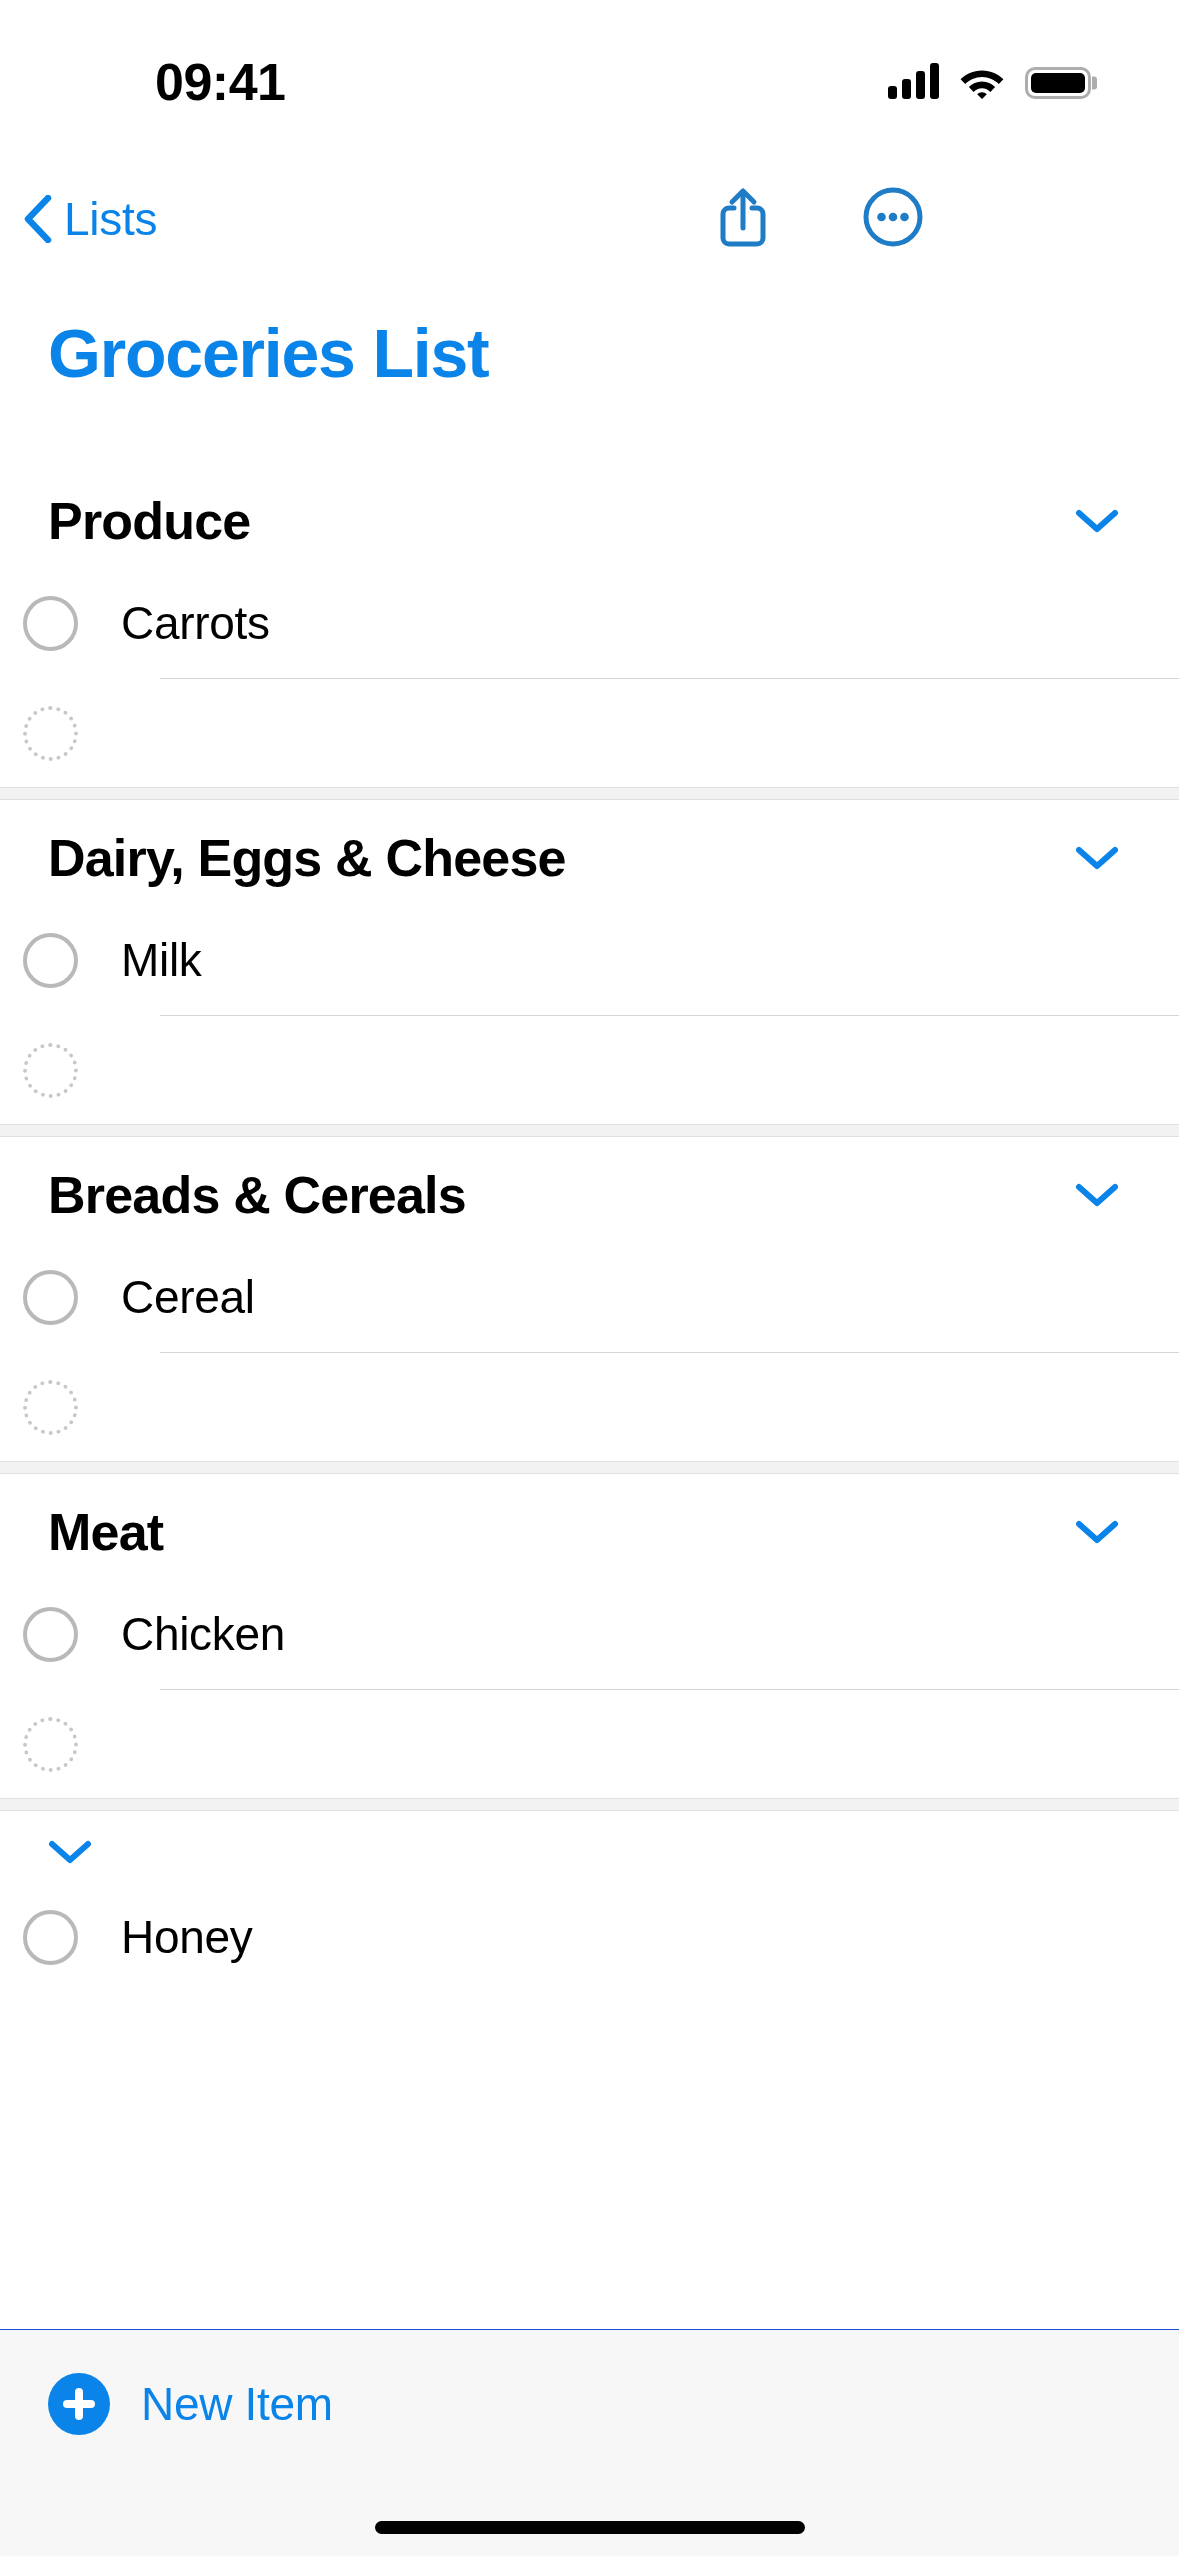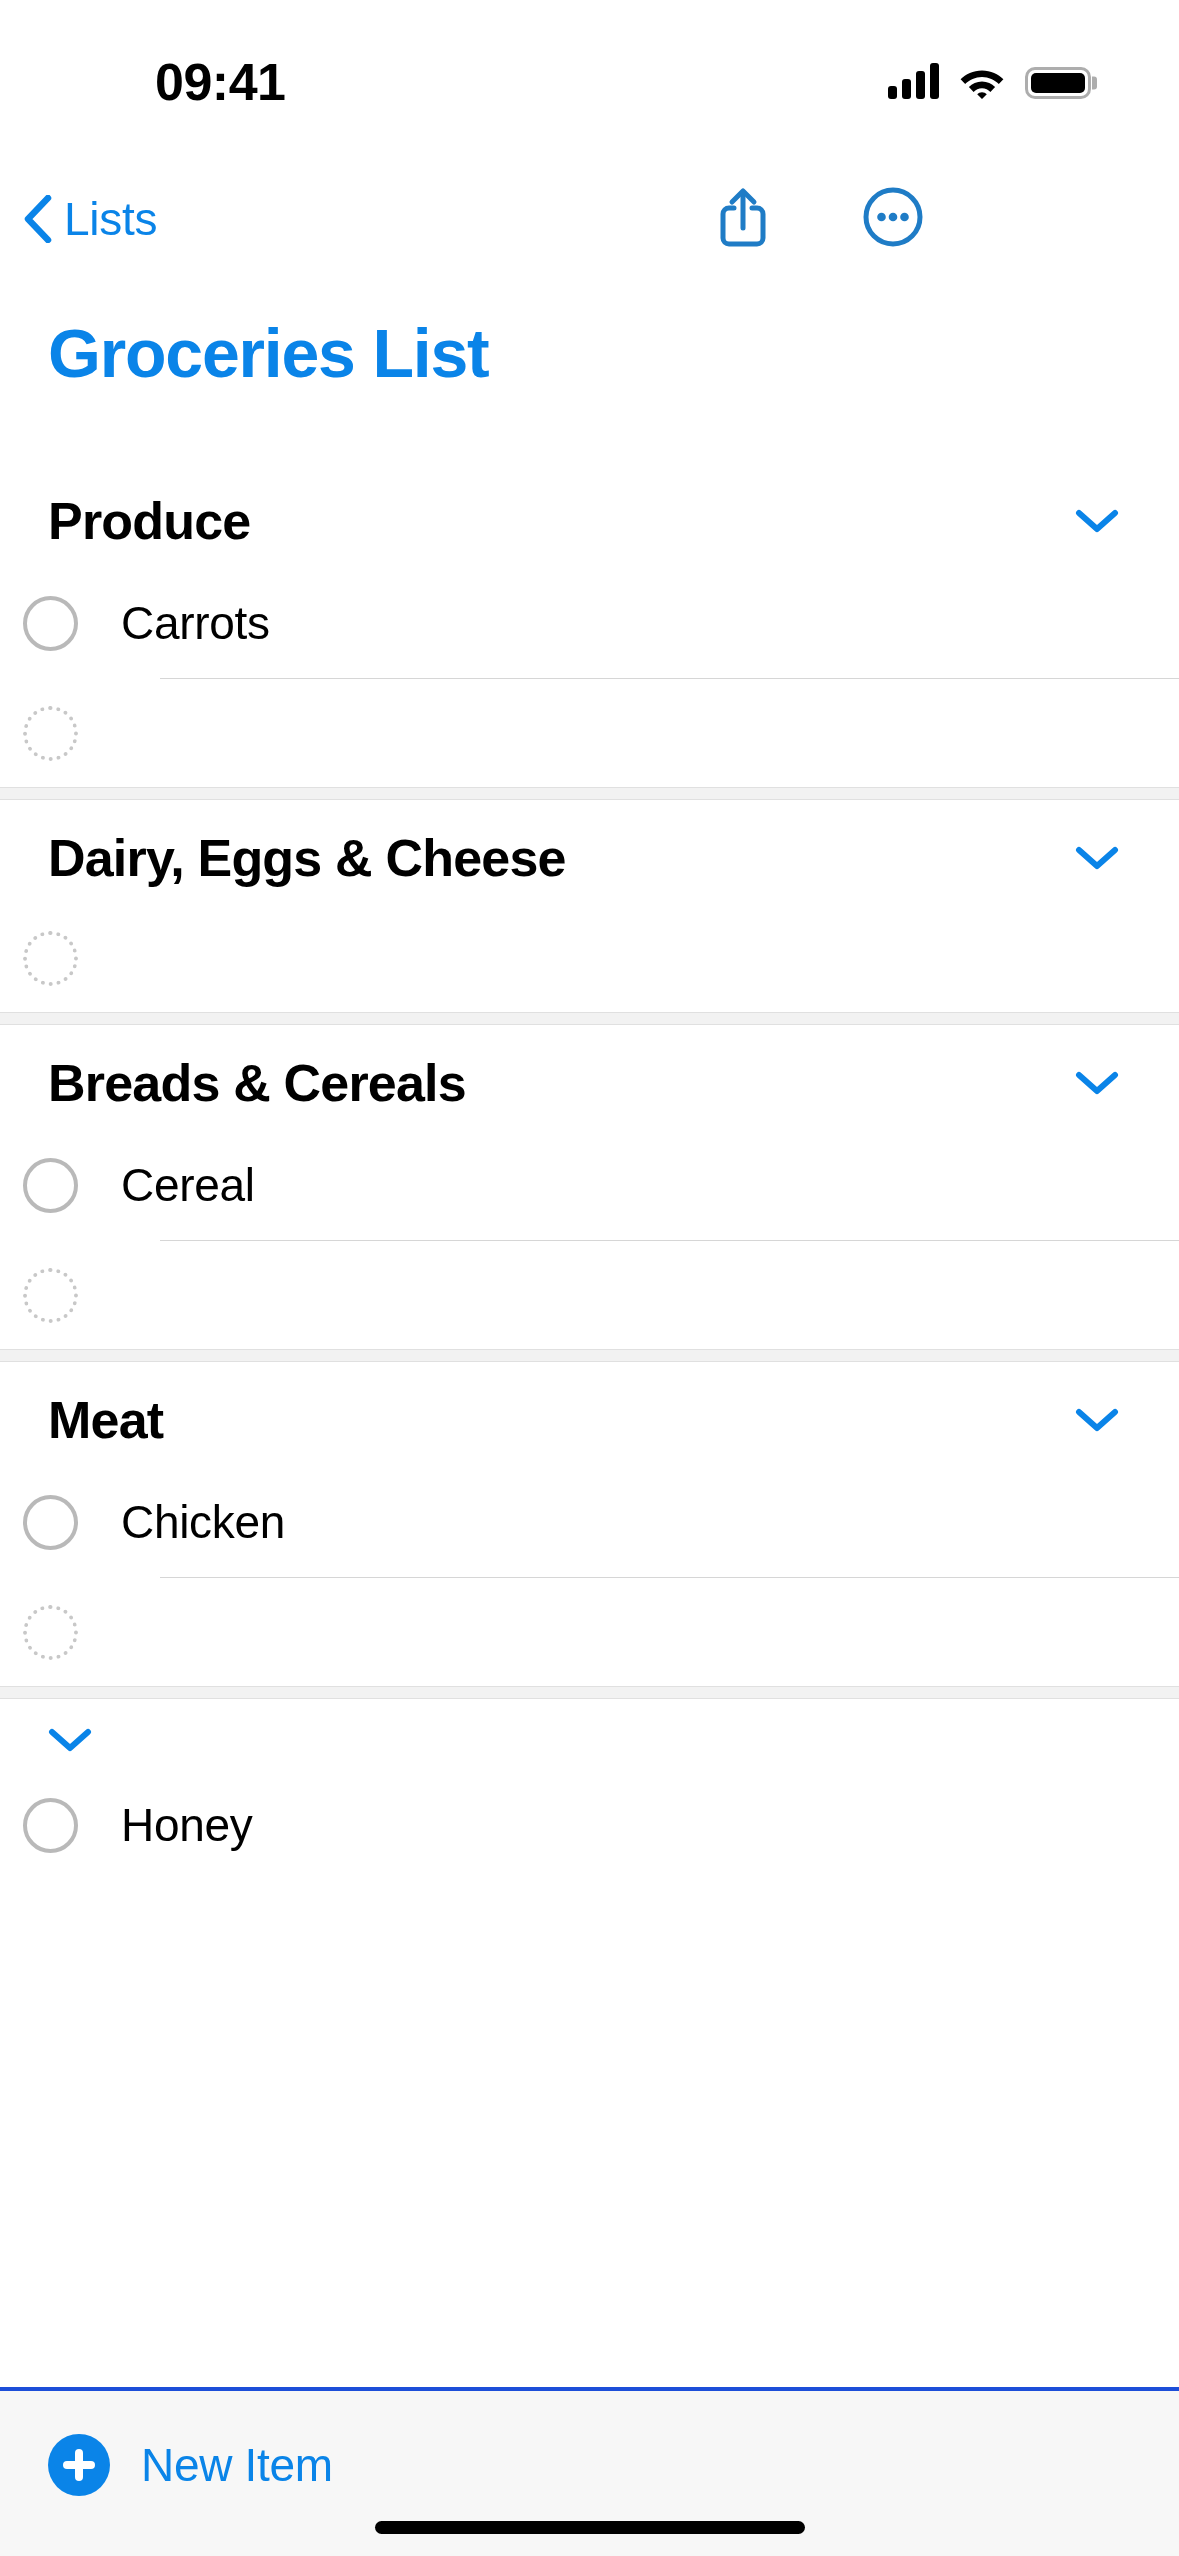--- a/index.html
+++ b/index.html
@@ -93,22 +93,22 @@
   .row .row-label {
     font-size:46px; color:#000; margin-left:43px; letter-spacing:-0.3px;
   }
   .row-sep {
     position:absolute; left:160px; right:0; bottom:0; height:1px; background:#d6d6d6;
   }
   .row.placeholder { min-height:108px; }
 
   
   .toolbar {
-    position:absolute; left:0; bottom:0; width:1179px; height:169px;
-    background:#f7f7f7; border-top:4px solid #1d4ed8;
+    position:absolute; left:0; bottom:0; width:1179px; height:227px;
+    background:#f7f7f7; border-top:1px solid #1d4ed8;
   }
   .new-item {
     position:absolute; left:48px; top:43px;
     display:flex; align-items:center; gap:31px; cursor:pointer;
   }
   .plus-circle {
     width:62px; height:62px; border-radius:50%; background:#0a84e8;
     position:relative; flex-shrink:0;
   }
   .plus-circle::before, .plus-circle::after {
@@ -206,20 +206,25 @@
 
     <div class="section">
       <div class="section-header">
         <span class="section-title">Dairy, Eggs &amp; Cheese</span>
         <span class="chev-down">
           <svg viewBox="0 0 44 26" width="44" height="26" aria-hidden="true">
             <path d="M4 5 L22 21 L40 5" fill="none" stroke="#0a84e8" stroke-width="6" stroke-linecap="round" stroke-linejoin="round"></path>
           </svg>
         </span>
       </div>
+      <div class="row">
+        <span class="circle"></span>
+        <span class="row-label">Milk</span>
+        <span class="row-sep"></span>
+      </div>
       <div class="row placeholder">
         <span class="circle-dotted"></span>
         <span class="row-label"></span>
       </div>
     </div>
     <div class="section-gap"></div>
 
     <div class="section">
       <div class="section-header">
         <span class="section-title">Breads &amp; Cereals</span>

